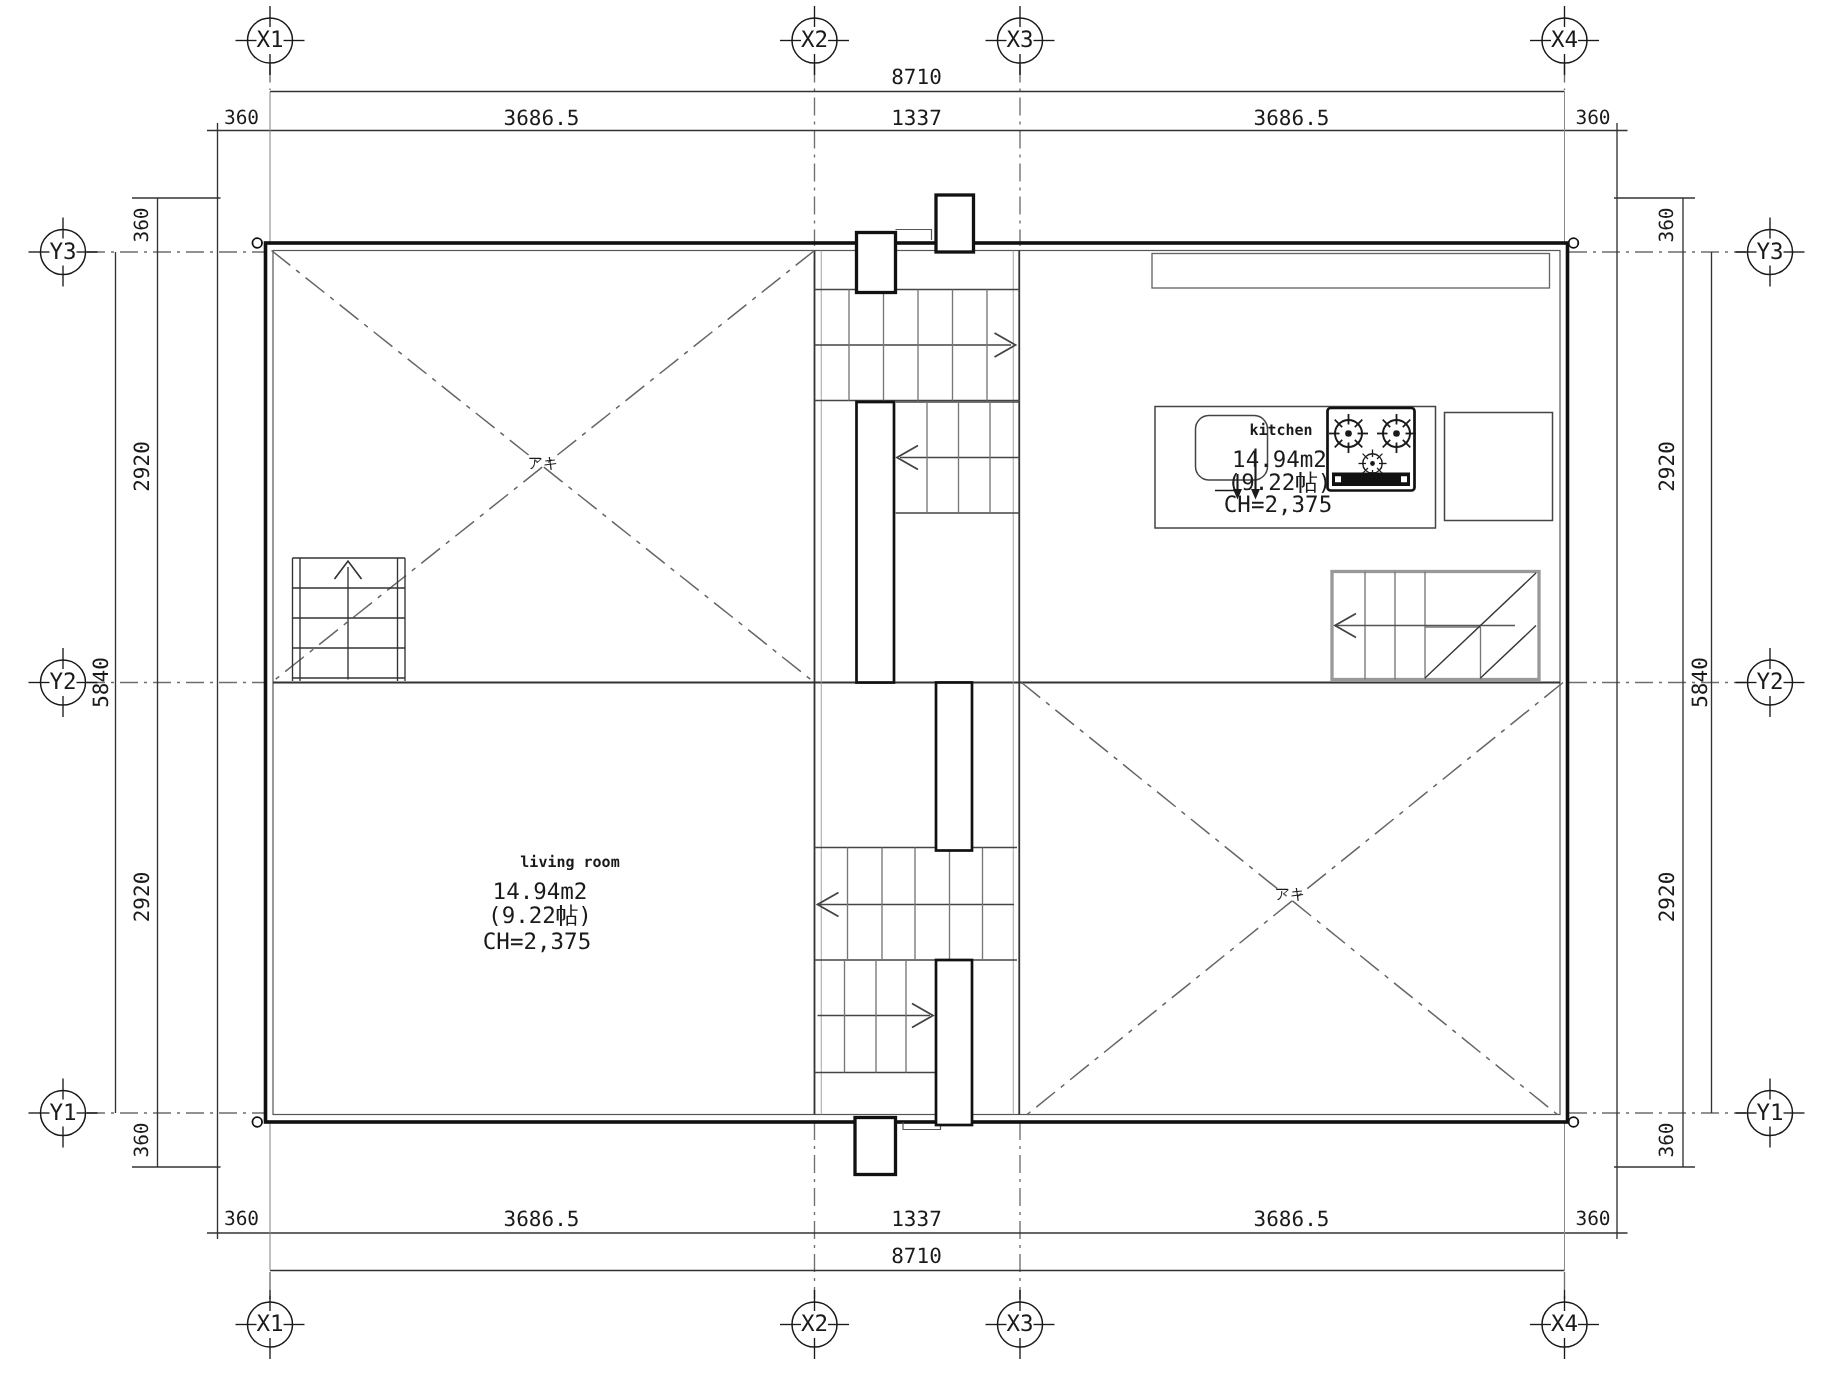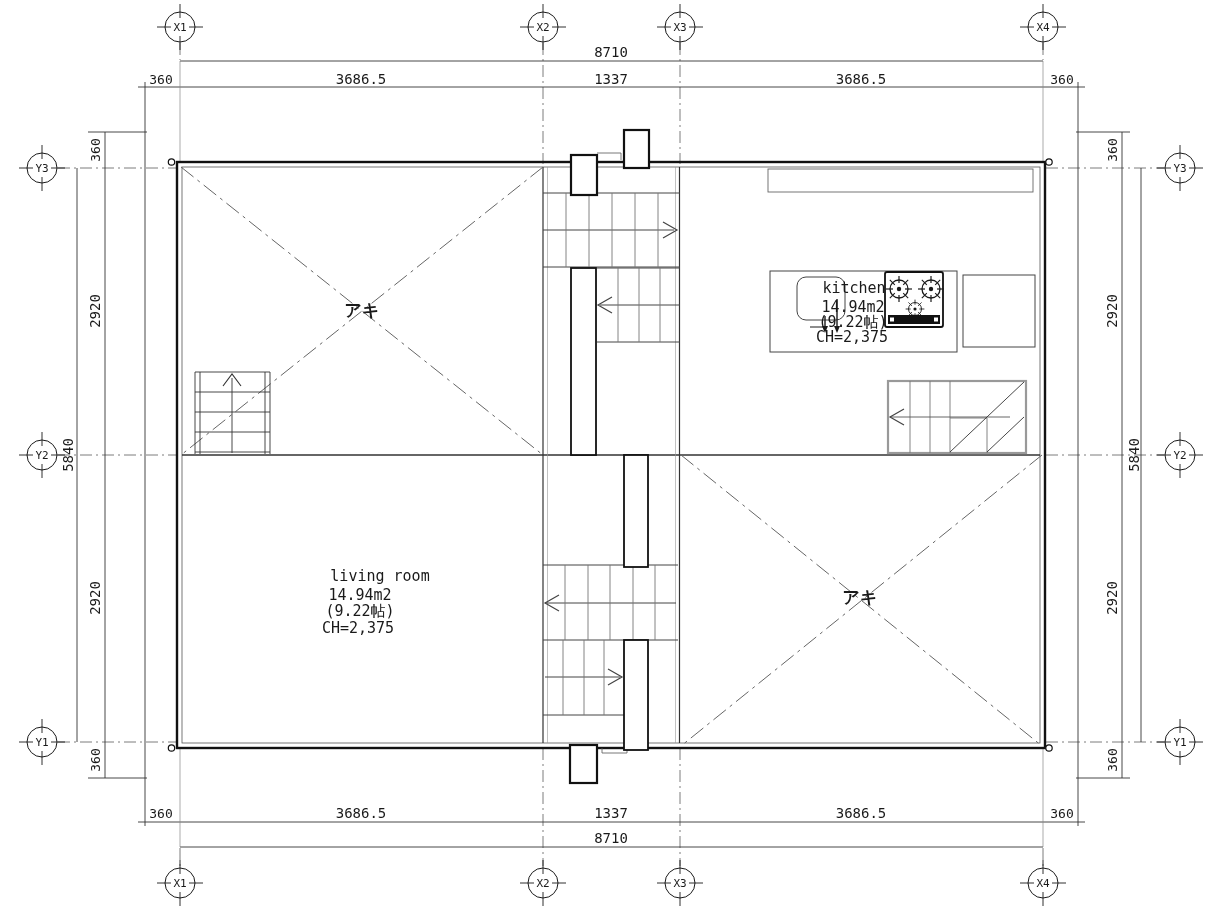--- a/index.html
+++ b/index.html
@@ -12,26 +12,26 @@
   }
   #plan-svg{position:absolute;left:0;top:0;}
   .txt{
     position:absolute;
     transform:translate(-50%,-50%);
     color:#1a1a1a;
     white-space:nowrap;
     line-height:1;
   }
   .vtxt{transform:translate(-50%,-50%) rotate(-90deg);}
-  .axis{font-size:11px;letter-spacing:0px;}
+  .axis{font-size:15px;letter-spacing:0px;}
   .dim{font-size:14px;}
   .dim-small{font-size:13px;}
-  .room-name{font-size:15px;}
+  .room-name{font-size:10px;font-weight:bold;}
   .room-sub{font-size:15px;}
-  .jp{font-size:17px;font-weight:bold;}
+  .jp{font-size:10px;font-weight:normal;}
 </style>
 </head>
 <body>
 
 <div id="canvas">
 
 <svg id="plan-svg" width="1216" height="922" viewBox="0 0 1216 922">
   <defs>
 
     <g id="bubble" stroke="#1a1a1a" stroke-width="1" fill="none">

